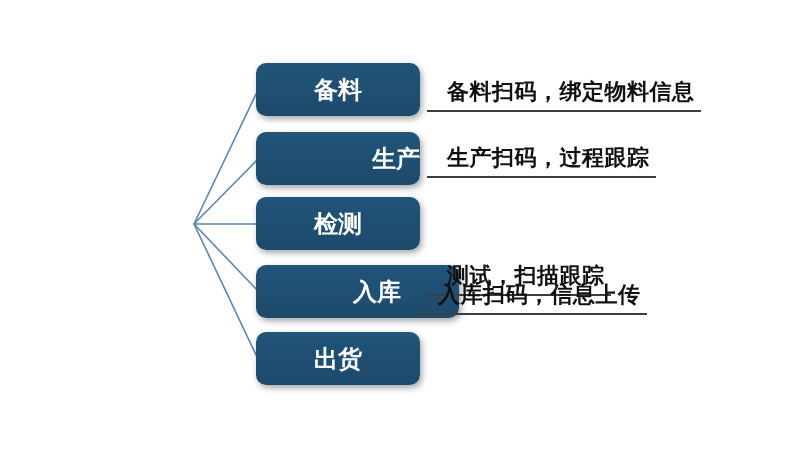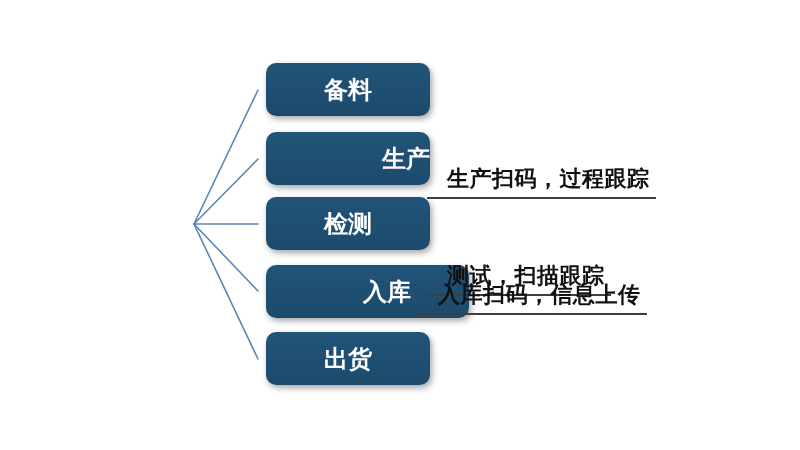--- a/index.html
+++ b/index.html
@@ -28,21 +28,21 @@
     box-shadow:2px 3px 6px rgba(0,0,0,0.35);
     color:var(--node-text,#ffffff);
     display:flex;align-items:center;justify-content:center;
     font-weight:bold;
   }
   .node.root{
     left:25px;top:187px;width:163px;height:75px;
     font-size:26px;
   }
   .node.branch{
-    left:266px;width:164px;height:53px;
+    left:256px;width:164px;height:53px;
     font-size:24px;
   }
   .desc{
     position:absolute;
     display:inline-block;
     font-size:22px;
     font-weight:bold;
     color:var(--description-text,#111111);
     line-height:28px;
     padding:0 6px 4px 20px;
@@ -74,17 +74,18 @@
   <div class="node branch" style="top:197px;">
     <span>检测</span>
   </div>
   <div class="node branch" style="top:265px;padding-left:39px;">
     <span>入库</span>
   </div>
   <div class="node branch" style="top:332px;">
     <span>出货</span>
   </div>
 
-  <div class="desc" style="left:427px;top:165px;">生产扫码，过程跟踪</div>
+  <div class="desc" style="left:427px;top:78px;">备料扫码，绑定物料信息</div>
+  <div class="desc" style="left:427px;top:144px;">生产扫码，过程跟踪</div>
   <div class="desc" style="left:427px;top:214px;margin-top:48px;">测试，扫描跟踪</div>
   <div class="desc" style="left:418px;top:281px;text-align:right;">入库扫码，信息上传</div>
 
 </div>
 
 </body></html>

